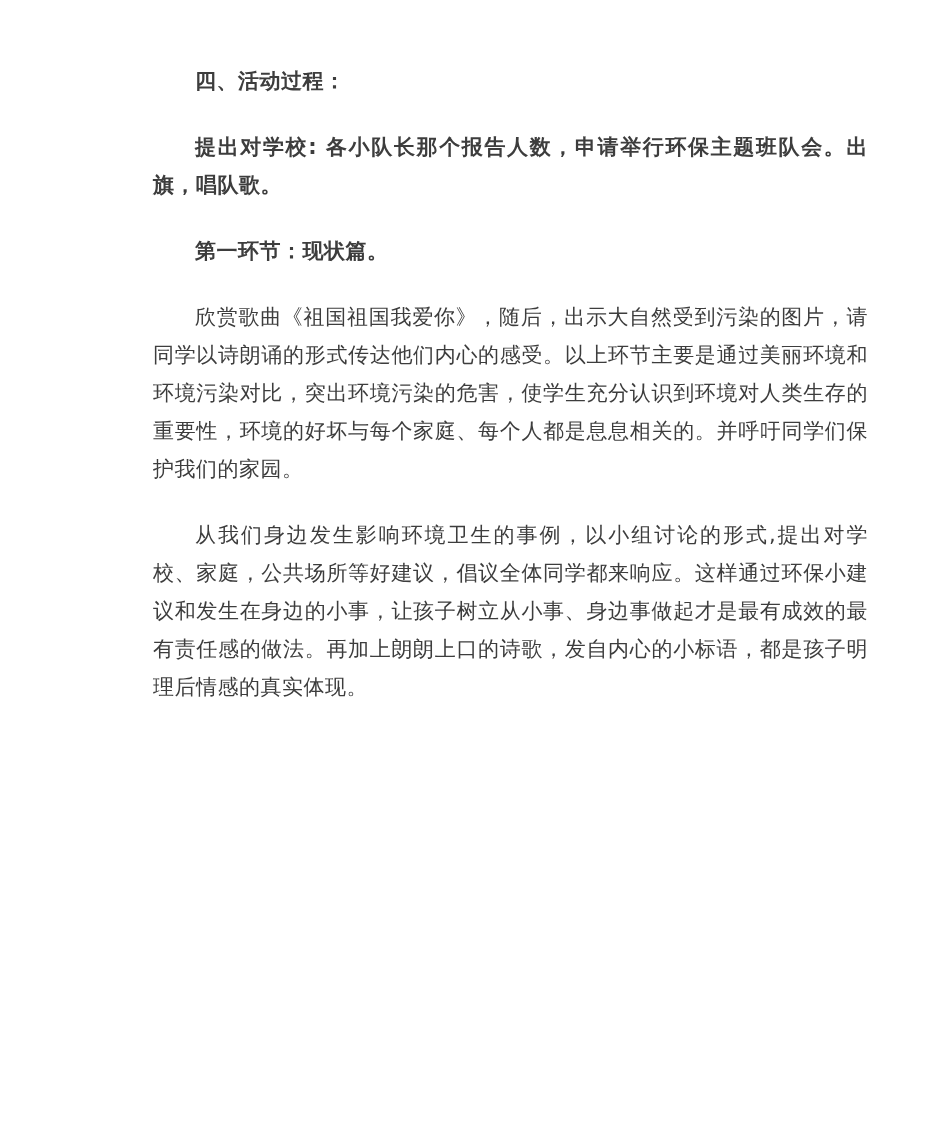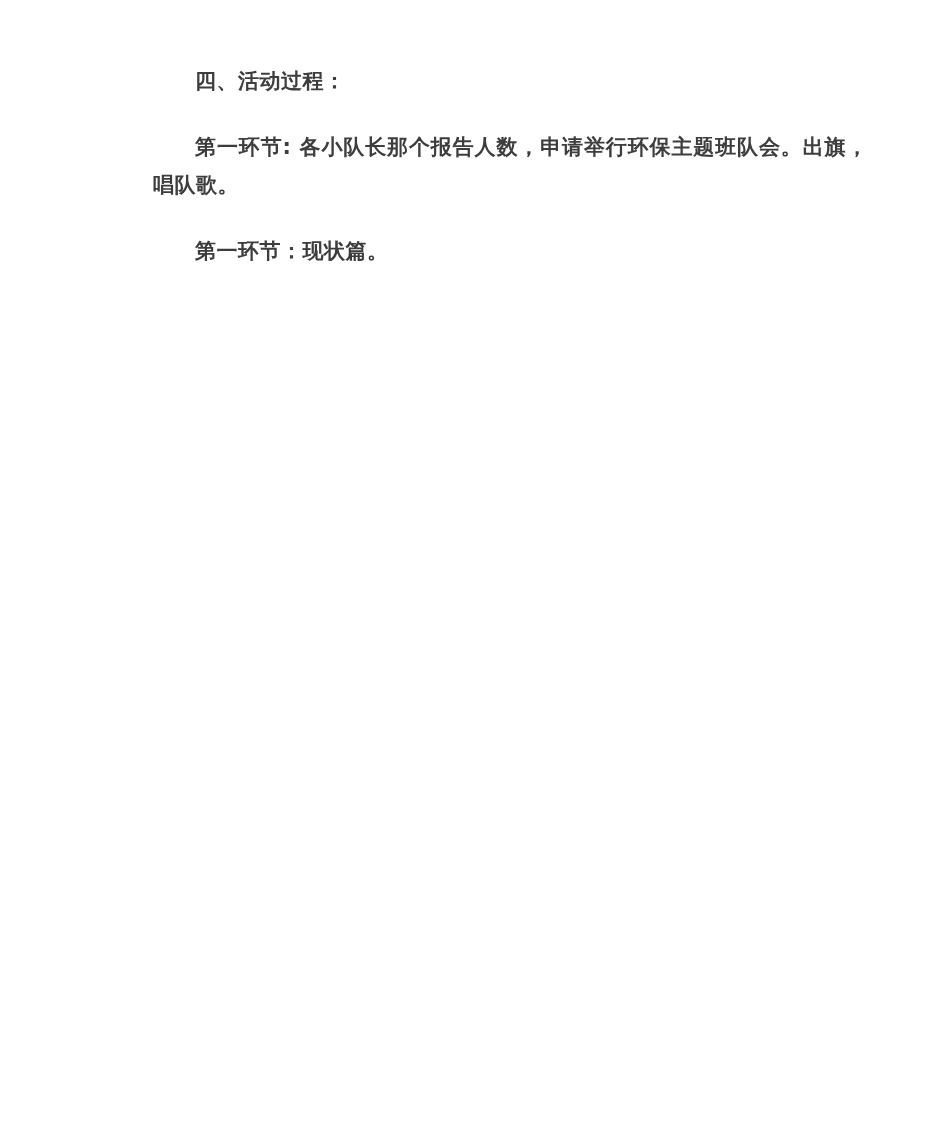--- a/index.html
+++ b/index.html
@@ -30,16 +30,18 @@
   .bold {
     font-weight: bold;
   }
 </style>
 </head>
 <body>
 
 <main class="page">
   <div>
       <p class="para bold">四、活动过程：</p>
-      <p class="para bold">第一环节: 各小队长那个报告人数，申请举行环保主题班队会。出旗，唱队歌。</p>
+      <p class="para bold">提出对学校: 各小队长那个报告人数，申请举行环保主题班队会。出旗，唱队歌。</p>
       <p class="para bold">第一环节：现状篇。</p>
+      <p class="para">欣赏歌曲《祖国祖国我爱你》，随后，出示大自然受到污染的图片，请同学以诗朗诵的形式传达他们内心的感受。以上环节主要是通过美丽环境和环境污染对比，突出环境污染的危害，使学生充分认识到环境对人类生存的重要性，环境的好坏与每个家庭、每个人都是息息相关的。并呼吁同学们保护我们的家园。</p>
+      <p class="para">从我们身边发生影响环境卫生的事例，以小组讨论的形式,提出对学校、家庭，公共场所等好建议，倡议全体同学都来响应。这样通过环保小建议和发生在身边的小事，让孩子树立从小事、身边事做起才是最有成效的最有责任感的做法。再加上朗朗上口的诗歌，发自内心的小标语，都是孩子明理后情感的真实体现。</p>
     </div>
 </main>
 
 </body></html>

